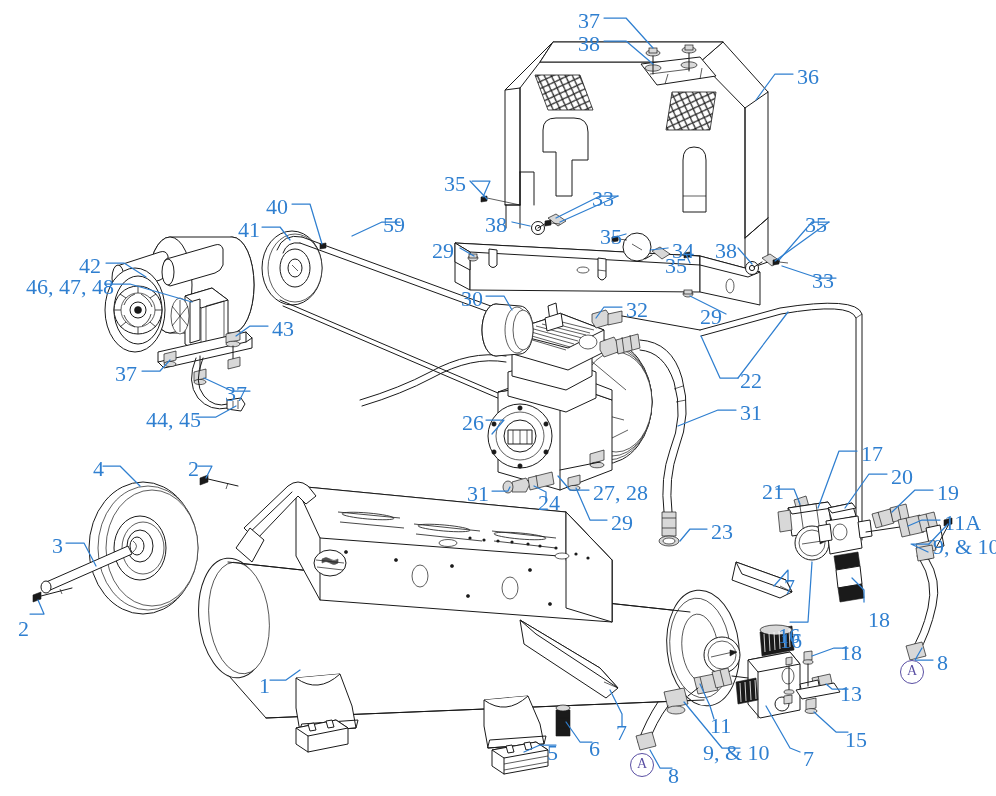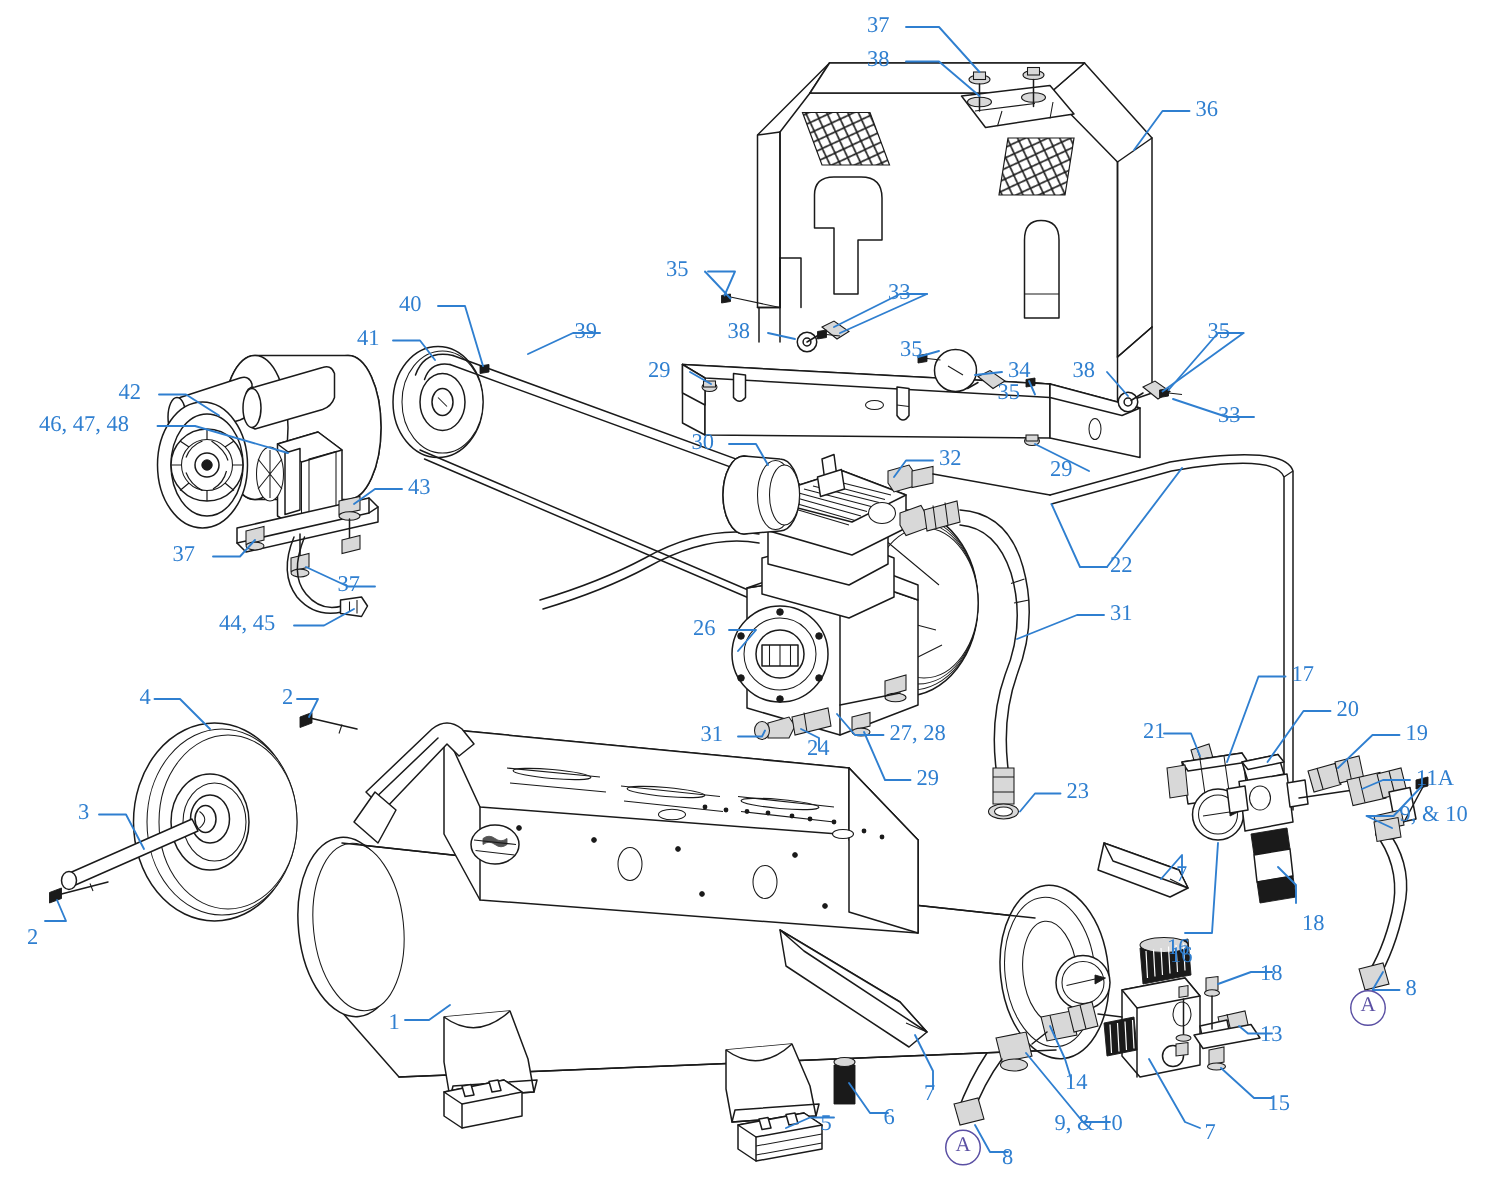--- a/index.html
+++ b/index.html
@@ -1,21 +1,21 @@
 <!DOCTYPE html>
 <html><head>
 <meta charset="utf-8">
 <title>Air Compressor Parts Diagram</title>
 <style>
   html,body{margin:0;padding:0;background:#ffffff;}
   body{width:996px;height:796px;overflow:hidden;
        font-family:"Liberation Serif","DejaVu Serif",serif;}
   #stage{position:relative;width:996px;height:796px;background:#fff;}
   #stage svg{position:absolute;top:0;left:0;}
-  .callout{position:absolute;color:#2f7fd0;font-size:15px;line-height:1;
+  .callout{position:absolute;color:#2f7fd0;font-size:22px;line-height:1;
            white-space:nowrap;font-family:"Liberation Serif","DejaVu Serif",serif;}
   .amark{position:absolute;width:22px;height:22px;border:1.3px solid #5a4fa3;
          border-radius:50%;color:#5a4fa3;font-size:14px;line-height:20px;
          text-align:center;background:#fff;
          font-family:"Liberation Serif","DejaVu Serif",serif;}
 </style>
 </head>
 <body>
 
 <div id="stage">
@@ -602,21 +602,21 @@
       <div class="callout" style="left: 805px; top: 214px; color: rgb(47, 127, 208);">35</div>
       <div class="callout" style="left: 432px; top: 240px; color: rgb(47, 127, 208);">29</div>
       <div class="callout" style="left: 672px; top: 240px; color: rgb(47, 127, 208); text-align: right;">34</div>
       <div class="callout" style="left: 715px; top: 240px; color: rgb(47, 127, 208);">38</div>
       <div class="callout" style="left: 665px; top: 255px; color: rgb(47, 127, 208);">35</div>
       <div class="callout" style="left: 812px; top: 270px; color: rgb(47, 127, 208);">33</div>
       <div class="callout" style="left: 700px; top: 306px; color: rgb(47, 127, 208);">29</div>
       <div class="callout" style="left: 79px; top: 255px; color: rgb(47, 127, 208);">42</div>
       <div class="callout" style="left: 266px; top: 196px; color: rgb(47, 127, 208);">40</div>
       <div class="callout" style="left: 238px; top: 219px; color: rgb(47, 127, 208);">41</div>
-      <div class="callout" style="left: 383px; top: 214px; color: rgb(47, 127, 208);">39</div>
+      <div class="callout" style="left: 383px; top: 214px; color: rgb(47, 127, 208);">59</div>
       <div class="callout" style="left: 26px; top: 276px; color: rgb(47, 127, 208);">46, 47, 48</div>
       <div class="callout" style="left: 272px; top: 318px; color: rgb(47, 127, 208);">43</div>
       <div class="callout" style="left: 115px; top: 363px; color: rgb(47, 127, 208);">37</div>
       <div class="callout" style="left: 225px; top: 383px; color: rgb(47, 127, 208);">37</div>
       <div class="callout" style="left: 146px; top: 409px; color: rgb(47, 127, 208);">44, 45</div>
       <div class="callout" style="left: 461px; top: 288px; color: rgb(47, 127, 208);">30</div>
       <div class="callout" style="left: 626px; top: 299px; color: rgb(47, 127, 208);">32</div>
       <div class="callout" style="left: 740px; top: 370px; color: rgb(47, 127, 208);">22</div>
       <div class="callout" style="left: 740px; top: 402px; color: rgb(47, 127, 208);">31</div>
       <div class="callout" style="left: 462px; top: 412px; color: rgb(47, 127, 208);">26</div>
@@ -636,21 +636,21 @@
       <div class="callout" style="left: 937px; top: 652px; color: rgb(47, 127, 208);">8</div>
       <div class="callout" style="left: 93px; top: 458px; color: rgb(47, 127, 208);">4</div>
       <div class="callout" style="left: 188px; top: 458px; color: rgb(47, 127, 208);">2</div>
       <div class="callout" style="left: 52px; top: 535px; color: rgb(47, 127, 208);">3</div>
       <div class="callout" style="left: 18px; top: 618px; color: rgb(47, 127, 208);">2</div>
       <div class="callout" style="left: 259px; top: 675px; color: rgb(47, 127, 208);">1</div>
       <div class="callout" style="left: 547px; top: 742px; color: rgb(47, 127, 208);">5</div>
       <div class="callout" style="left: 589px; top: 738px; color: rgb(47, 127, 208);">6</div>
       <div class="callout" style="left: 784px; top: 576px; color: rgb(47, 127, 208);">7</div>
       <div class="callout" style="left: 616px; top: 722px; color: rgb(47, 127, 208);">7</div>
-      <div class="callout" style="left: 710px; top: 715px; color: rgb(47, 127, 208);">14</div>
+      <div class="callout" style="left: 710px; top: 715px; color: rgb(47, 127, 208);">11</div>
       <div class="callout" style="left: 703px; top: 742px; color: rgb(47, 127, 208);">9, &amp; 10</div>
       <div class="callout" style="left: 668px; top: 765px; color: rgb(47, 127, 208);">8</div>
       <div class="callout" style="left: 803px; top: 748px; color: rgb(47, 127, 208);">7</div>
       <div class="callout" style="left: 780px; top: 630px; color: rgb(47, 127, 208);">16</div>
       <div class="callout" style="left: 840px; top: 642px; color: rgb(47, 127, 208);">18</div>
       <div class="callout" style="left: 840px; top: 683px; color: rgb(47, 127, 208);">13</div>
       <div class="callout" style="left: 845px; top: 729px; color: rgb(47, 127, 208);">15</div>
     </div>
 <div id="marker-layer">
       <div class="amark" style="left: 630px; top: 753px; color: rgb(90, 79, 163); border-color: rgb(90, 79, 163);">A</div>

